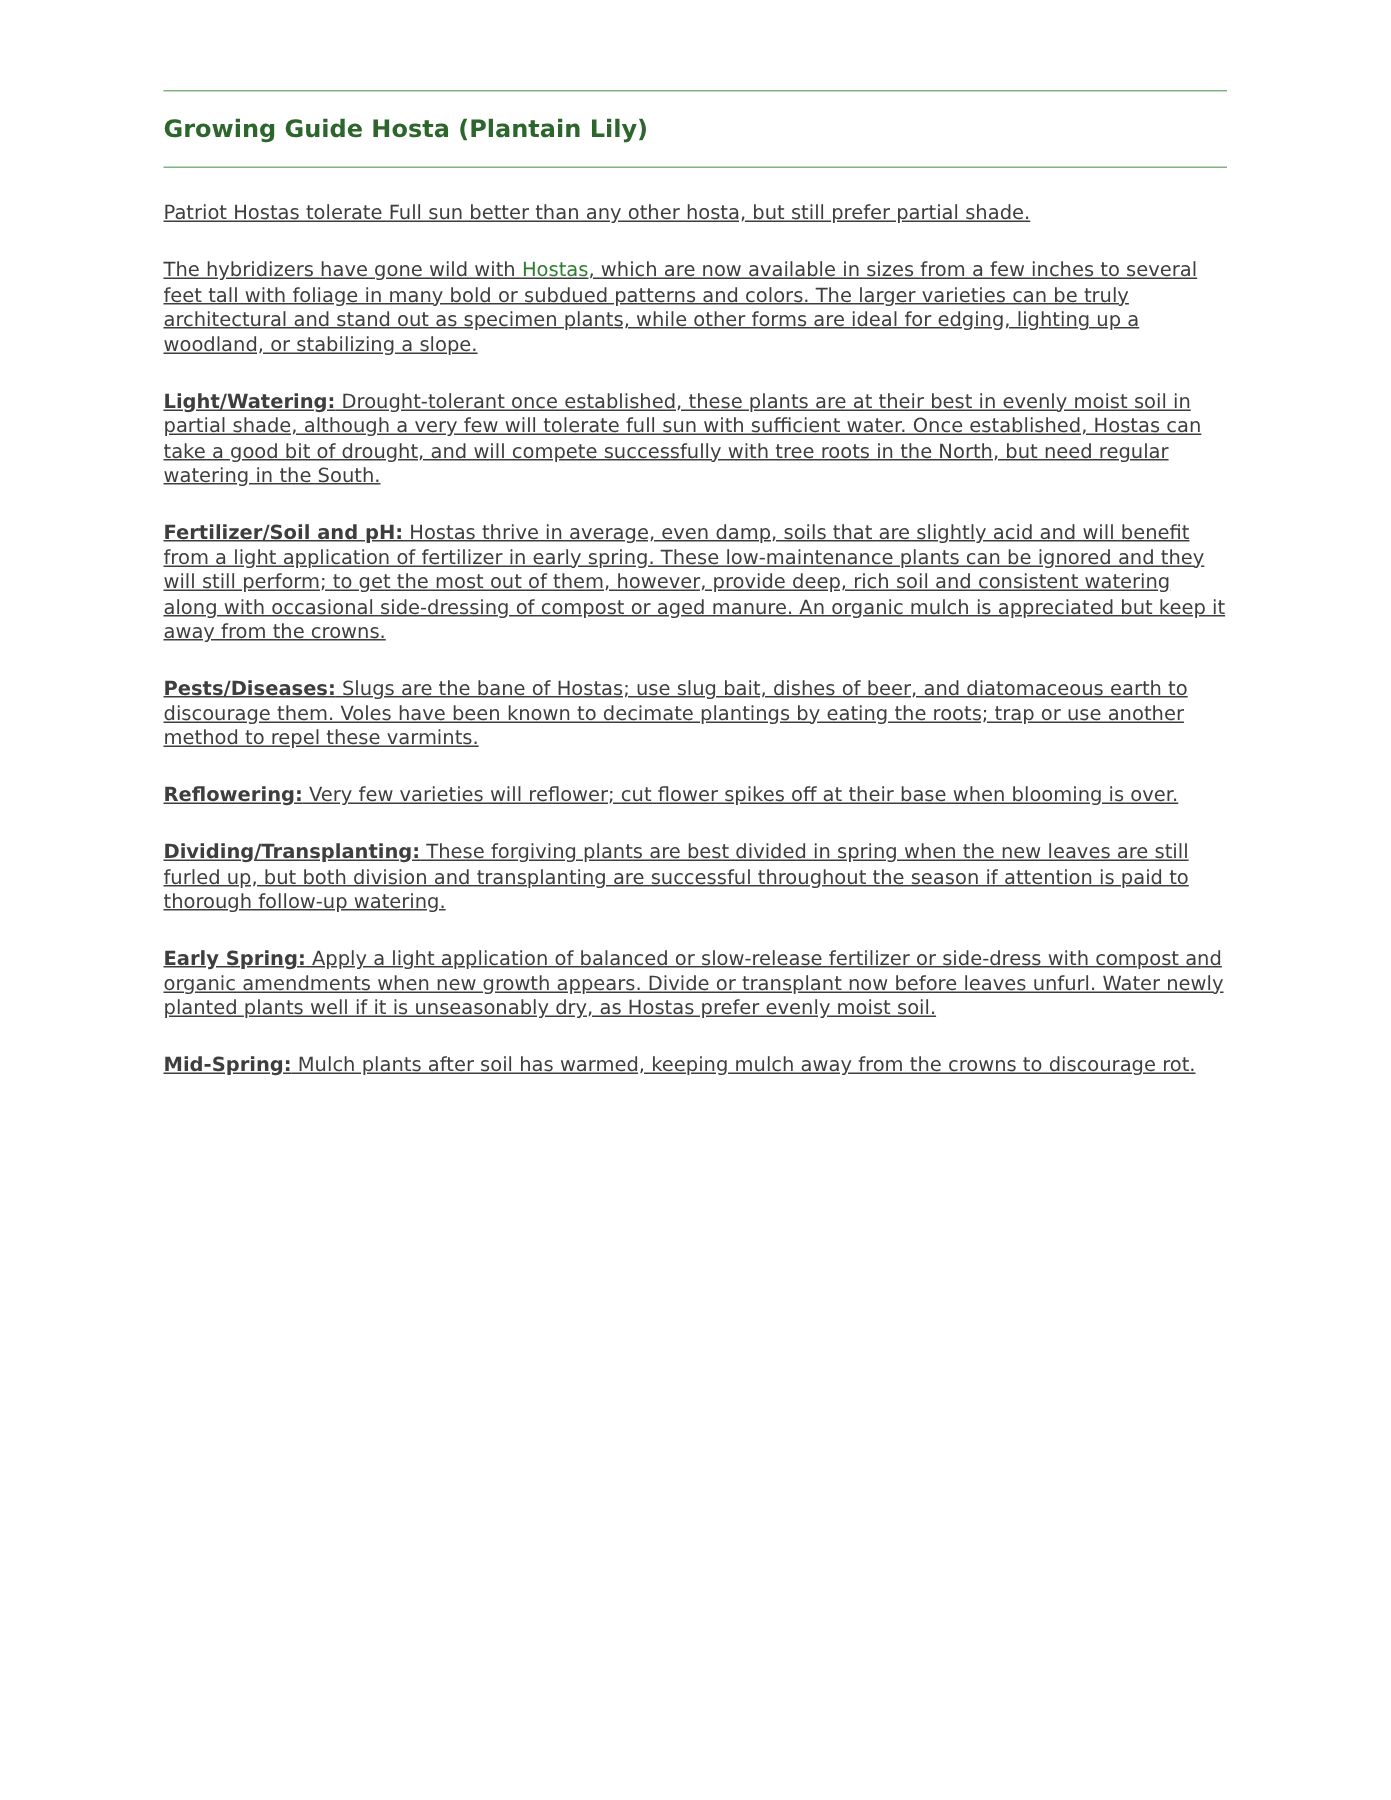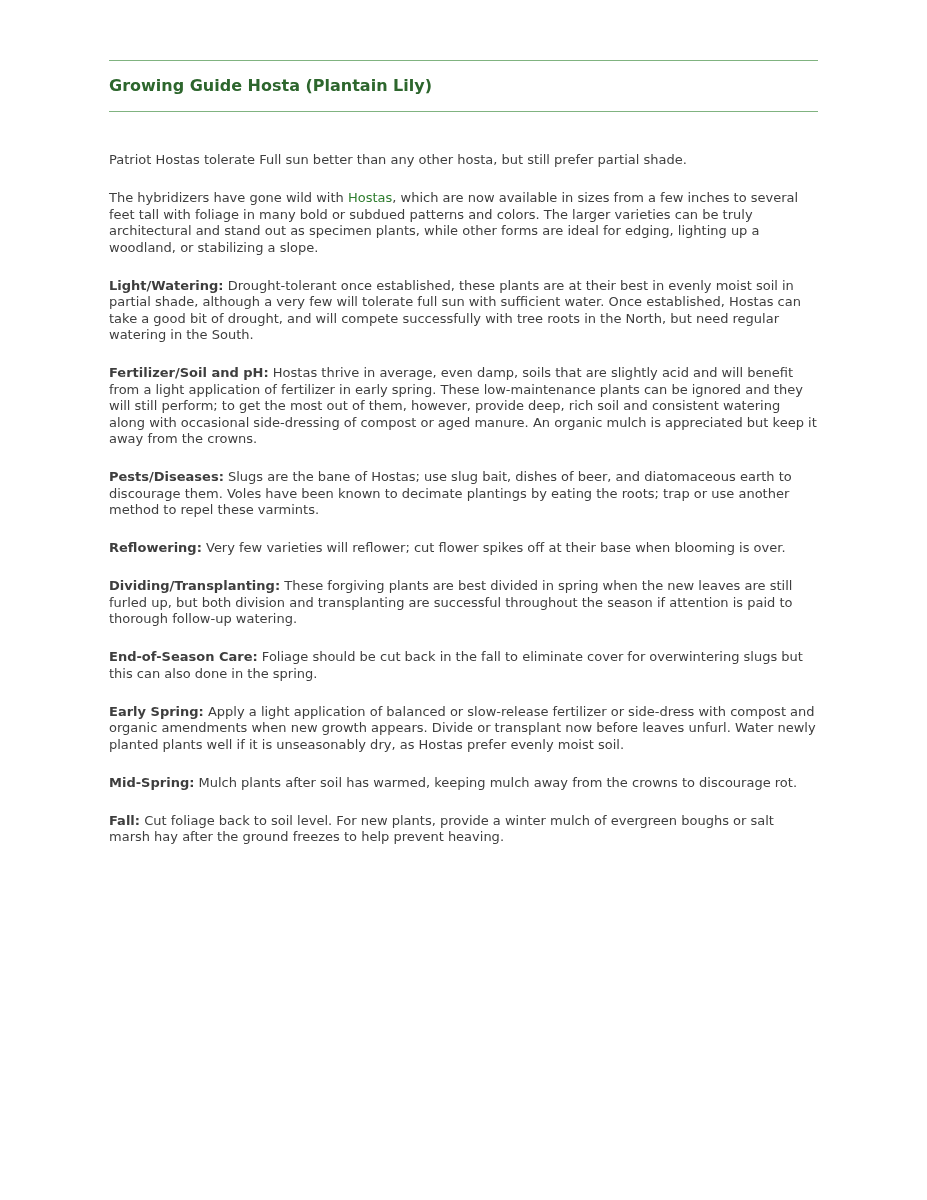--- a/index.html
+++ b/index.html
@@ -29,21 +29,22 @@
     margin: 0;
   }
   h1.title {
     color: var(--heading-green);
     font-size: 16px;
     line-height: 26px;
     font-weight: bold;
     margin: 12px 0 12px 0;
   }
   .content {
-    margin-top: 40px;
+    margin-top: 23px;
+    text-decoration: underline;
   }
   p.para {
     font-size: 13px;
     line-height: 16.5px;
     margin: 0 0 21.5px 0;
   }
   p.para b { font-weight: bold; }
   a.green-link {
     color: var(--link-green);
     text-decoration: none;
@@ -77,25 +78,23 @@
     <p class="para"><b>Light/Watering:</b><span> Drought-tolerant once established, these plants are at their best in evenly moist soil in partial shade, although a very few will tolerate full sun with sufficient water. Once established, Hostas can take a good bit of drought, and will compete successfully with tree roots in the North, but need regular watering in the South.</span></p>
 
     <p class="para"><b>Fertilizer/Soil and pH:</b><span> Hostas thrive in average, even damp, soils that are slightly acid and will benefit from a light application of fertilizer in early spring. These low-maintenance plants can be ignored and they will still perform; to get the most out of them, however, provide deep, rich soil and consistent watering along with occasional side-dressing of compost or aged manure. An organic mulch is appreciated but keep it away from the crowns.</span></p>
 
     <p class="para"><b>Pests/Diseases:</b><span> Slugs are the bane of Hostas; use slug bait, dishes of beer, and diatomaceous earth to discourage them. Voles have been known to decimate plantings by eating the roots; trap or use another method to repel these varmints.</span></p>
 
     <p class="para"><b>Reflowering:</b><span> Very few varieties will reflower; cut flower spikes off at their base when blooming is over.</span></p>
 
     <p class="para"><b>Dividing/Transplanting:</b><span> These forgiving plants are best divided in spring when the new leaves are still furled up, but both division and transplanting are successful throughout the season if attention is paid to thorough follow-up watering.</span></p>
 
-    <p class="para"><b>End-of-Season Care:</b><span> Foliage should be cut back in the fall to eliminate cover for overwintering slugs but this can also done in the spring.</span></p>
 
 
     <p class="para"><b>Early Spring:</b><span> Apply a light application of balanced or slow-release fertilizer or side-dress with compost and organic amendments when new growth appears. Divide or transplant now before leaves unfurl. Water newly planted plants well if it is unseasonably dry, as Hostas prefer evenly moist soil.</span></p>
 
     <p class="para"><b>Mid-Spring:</b><span> Mulch plants after soil has warmed, keeping mulch away from the crowns to discourage rot.</span></p>
 
 
 
-    <p class="para"><b>Fall:</b><span> Cut foliage back to soil level. For new plants, provide a winter mulch of evergreen boughs or salt marsh hay after the ground freezes to help prevent heaving.</span></p>
 
   </div>
 </div>
 
 </body></html>

